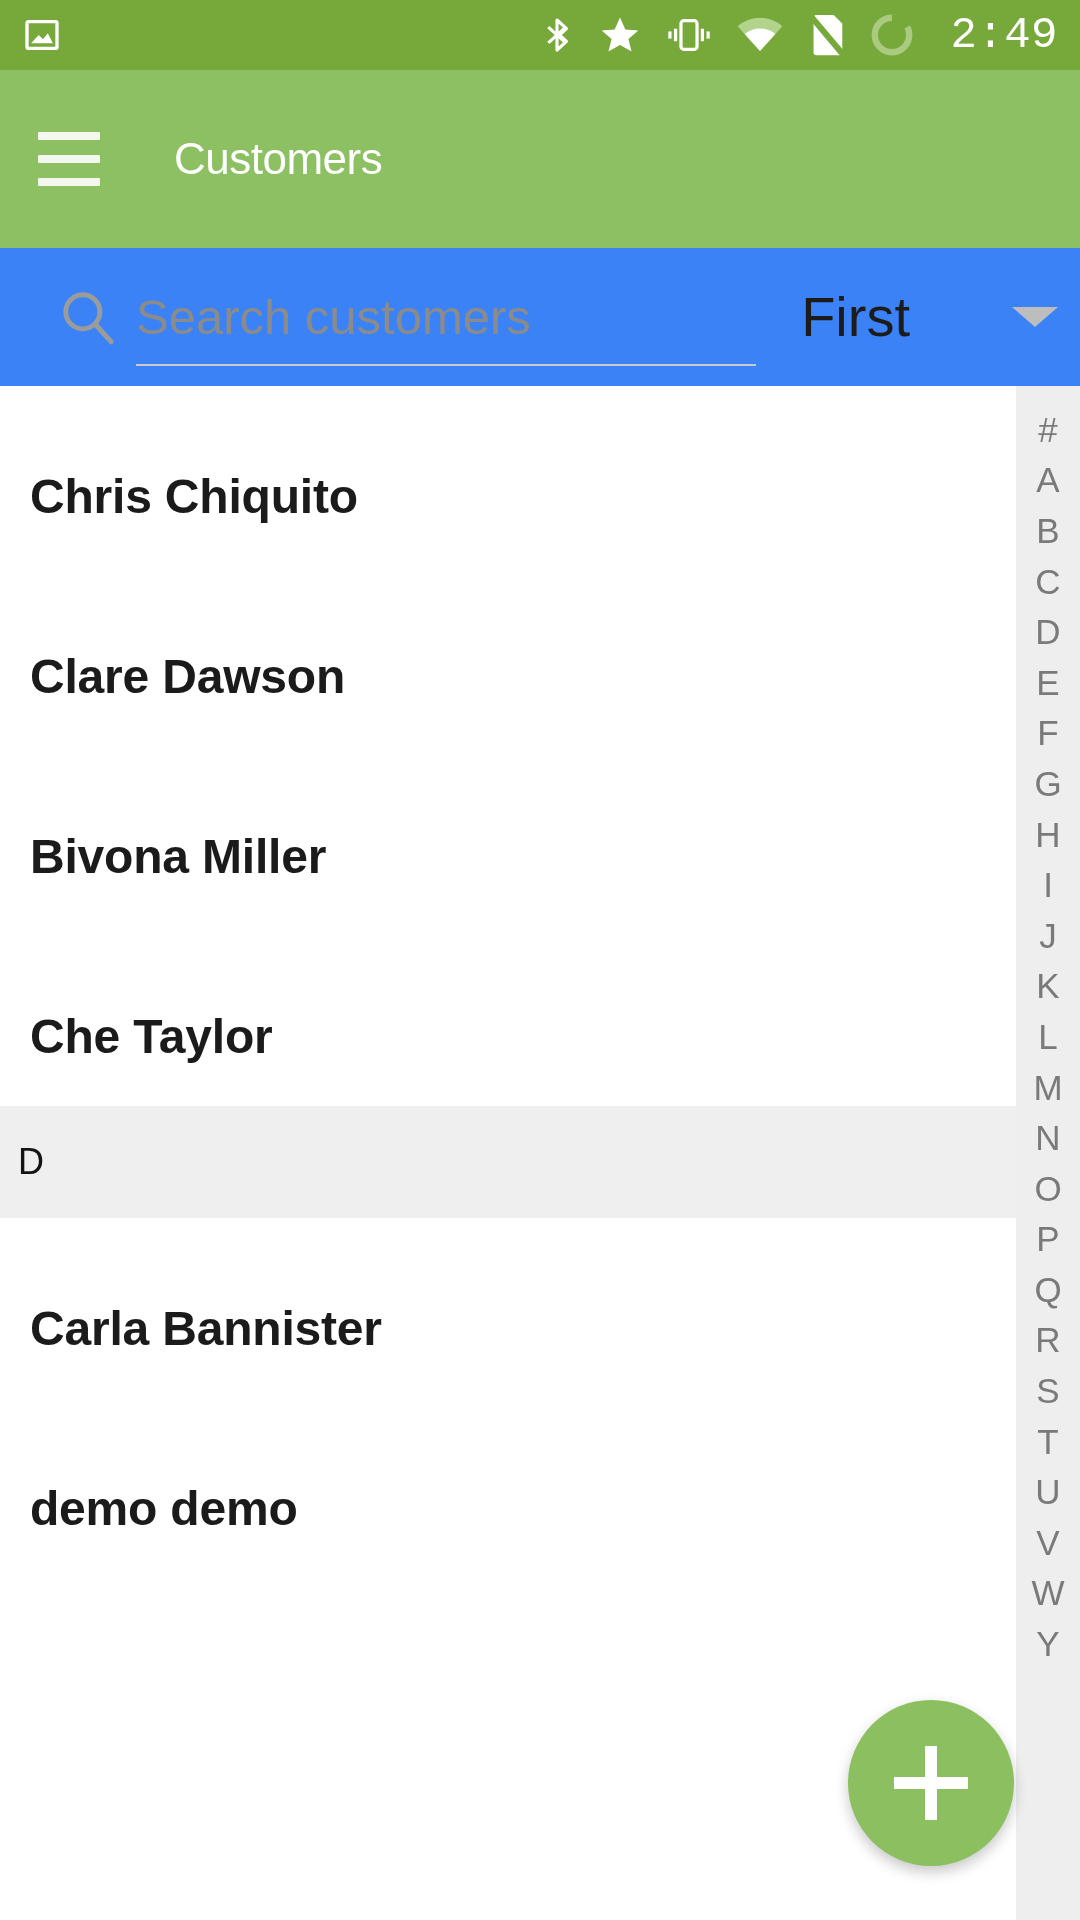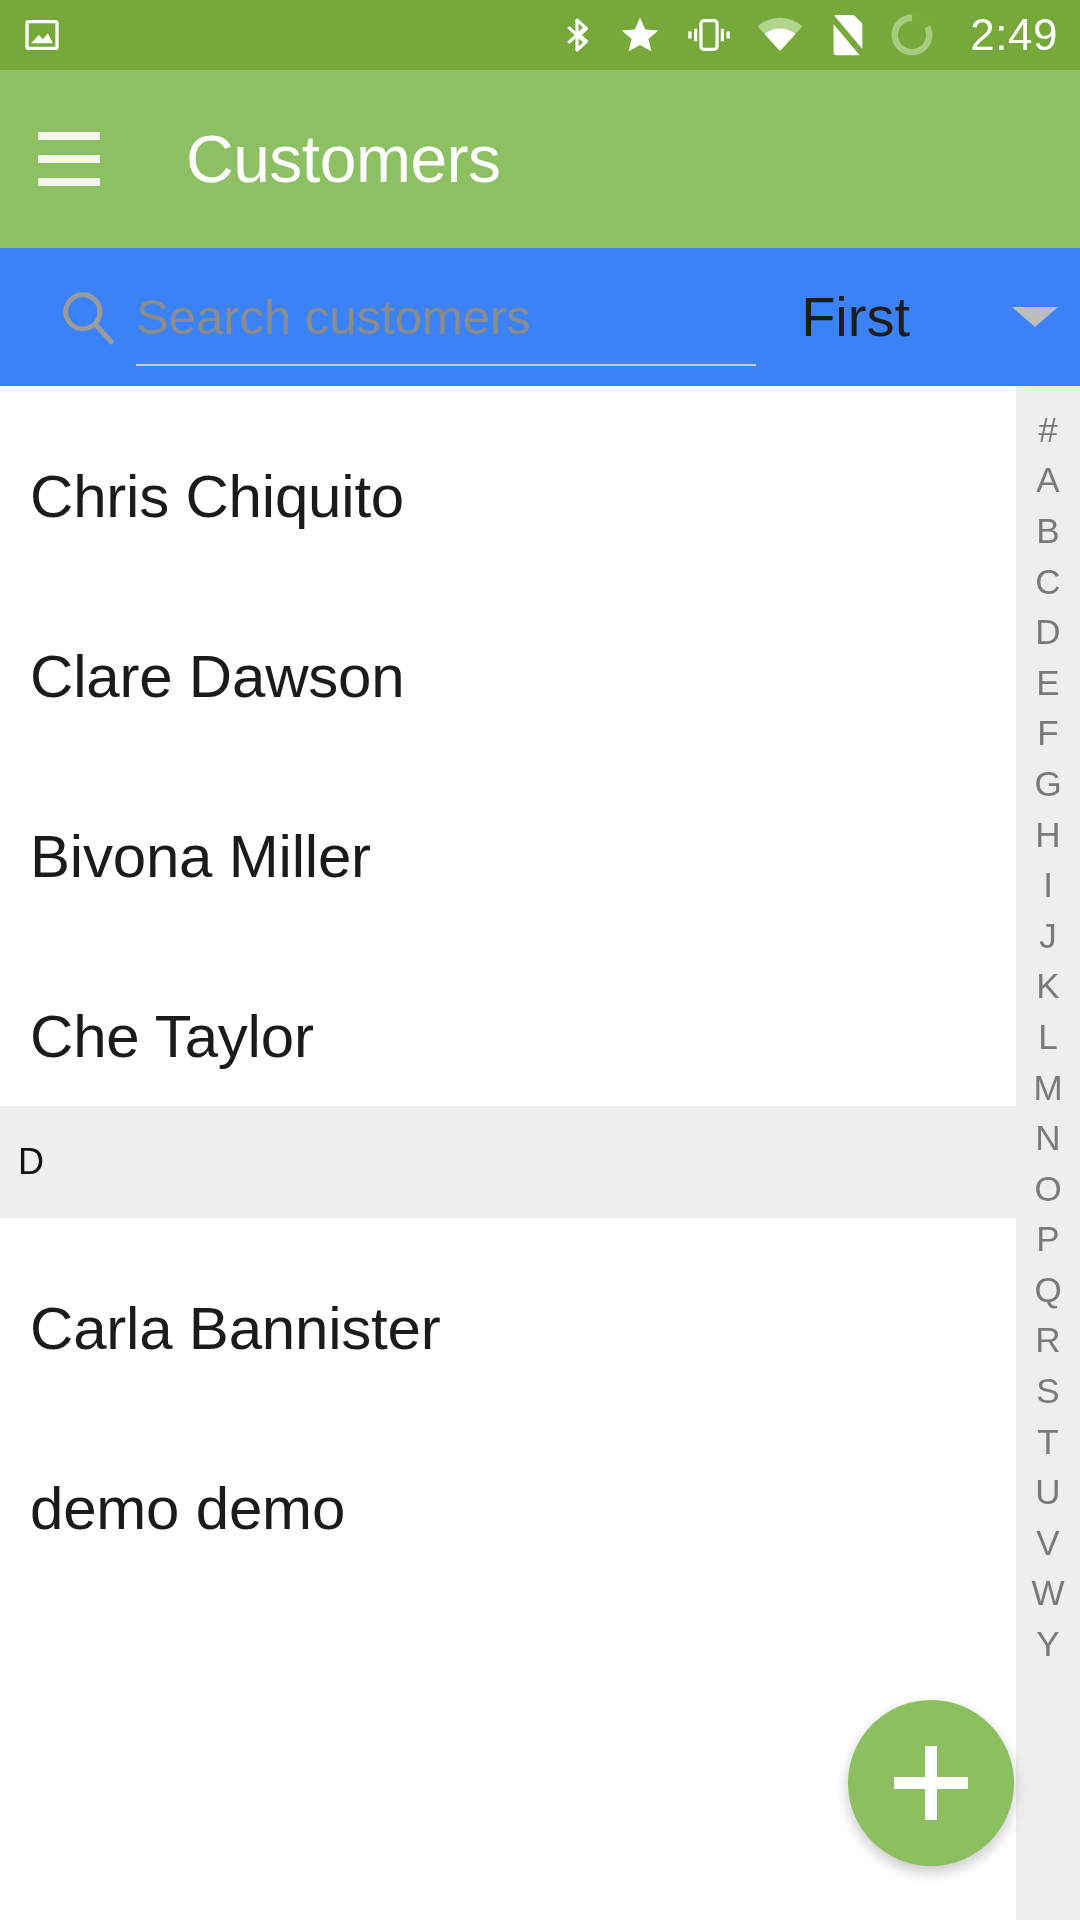--- a/index.html
+++ b/index.html
@@ -29,20 +29,21 @@
     display: flex;
     align-items: center;
     padding: 0 22px;
   }
   .status-left { display: flex; align-items: center; }
   .status-right {
     margin-left: auto;
     display: flex;
     align-items: center;
     gap: 22px;
+    font-family: Liberation Mono, monospace;
   }
   .sb-icon { display: flex; align-items: center; justify-content: center; }
   .status-clock {
     color: #ffffff;
     font-size: 44px;
     letter-spacing: 0.5px;
     margin-left: 12px;
     line-height: 1;
   }
 
@@ -69,23 +70,23 @@
   }
   .hamburger span {
     display: block;
     width: 62px;
     height: 8px;
     background: #f3f7ee;
     border-radius: 1px;
   }
   .app-title {
     color: #ffffff;
-    font-size: 66px;
-    line-height: 1;
-    margin-left: 28px;
+    font-size: 44px;
+    line-height: 1;
+    margin-left: 16px;
     font-weight: normal;
     letter-spacing: -0.5px;
   }
 
   
   .search-bar {
     position: absolute;
     top: 248px; left: 0;
     width: 1080px;
     height: 138px;
@@ -158,23 +159,23 @@
   }
   .list-item {
     height: 180px;
     display: flex;
     align-items: center;
     background: #ffffff;
     padding-left: 30px;
     cursor: pointer;
   }
   .list-item-name {
-    font-size: 60px;
+    font-size: 48px;
     color: #1b1b1b;
-    font-weight: normal;
+    font-weight: bold;
     line-height: 1;
     letter-spacing: -0.2px;
     margin-top: 42px;
   }
   .section-header {
     height: 112px;
     background: #efefef;
     display: flex;
     align-items: center;
     padding-left: 18px;

